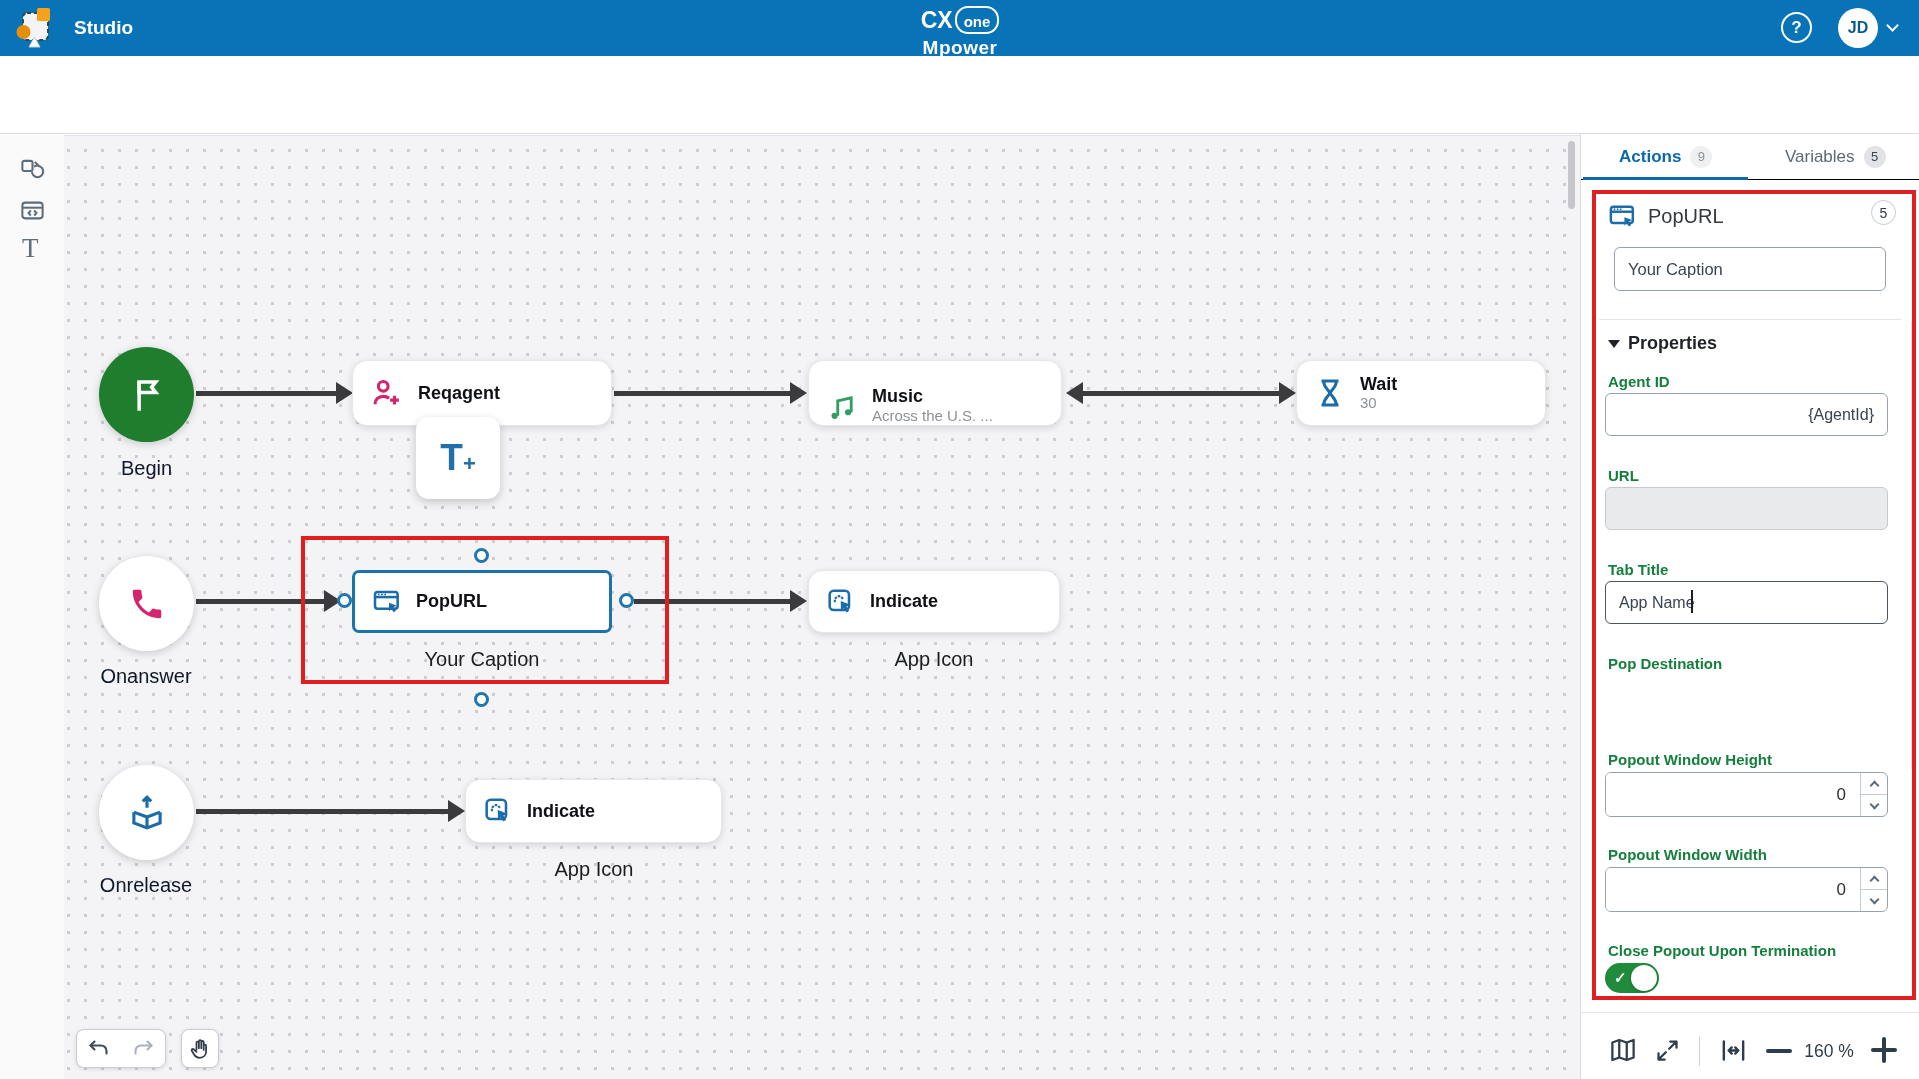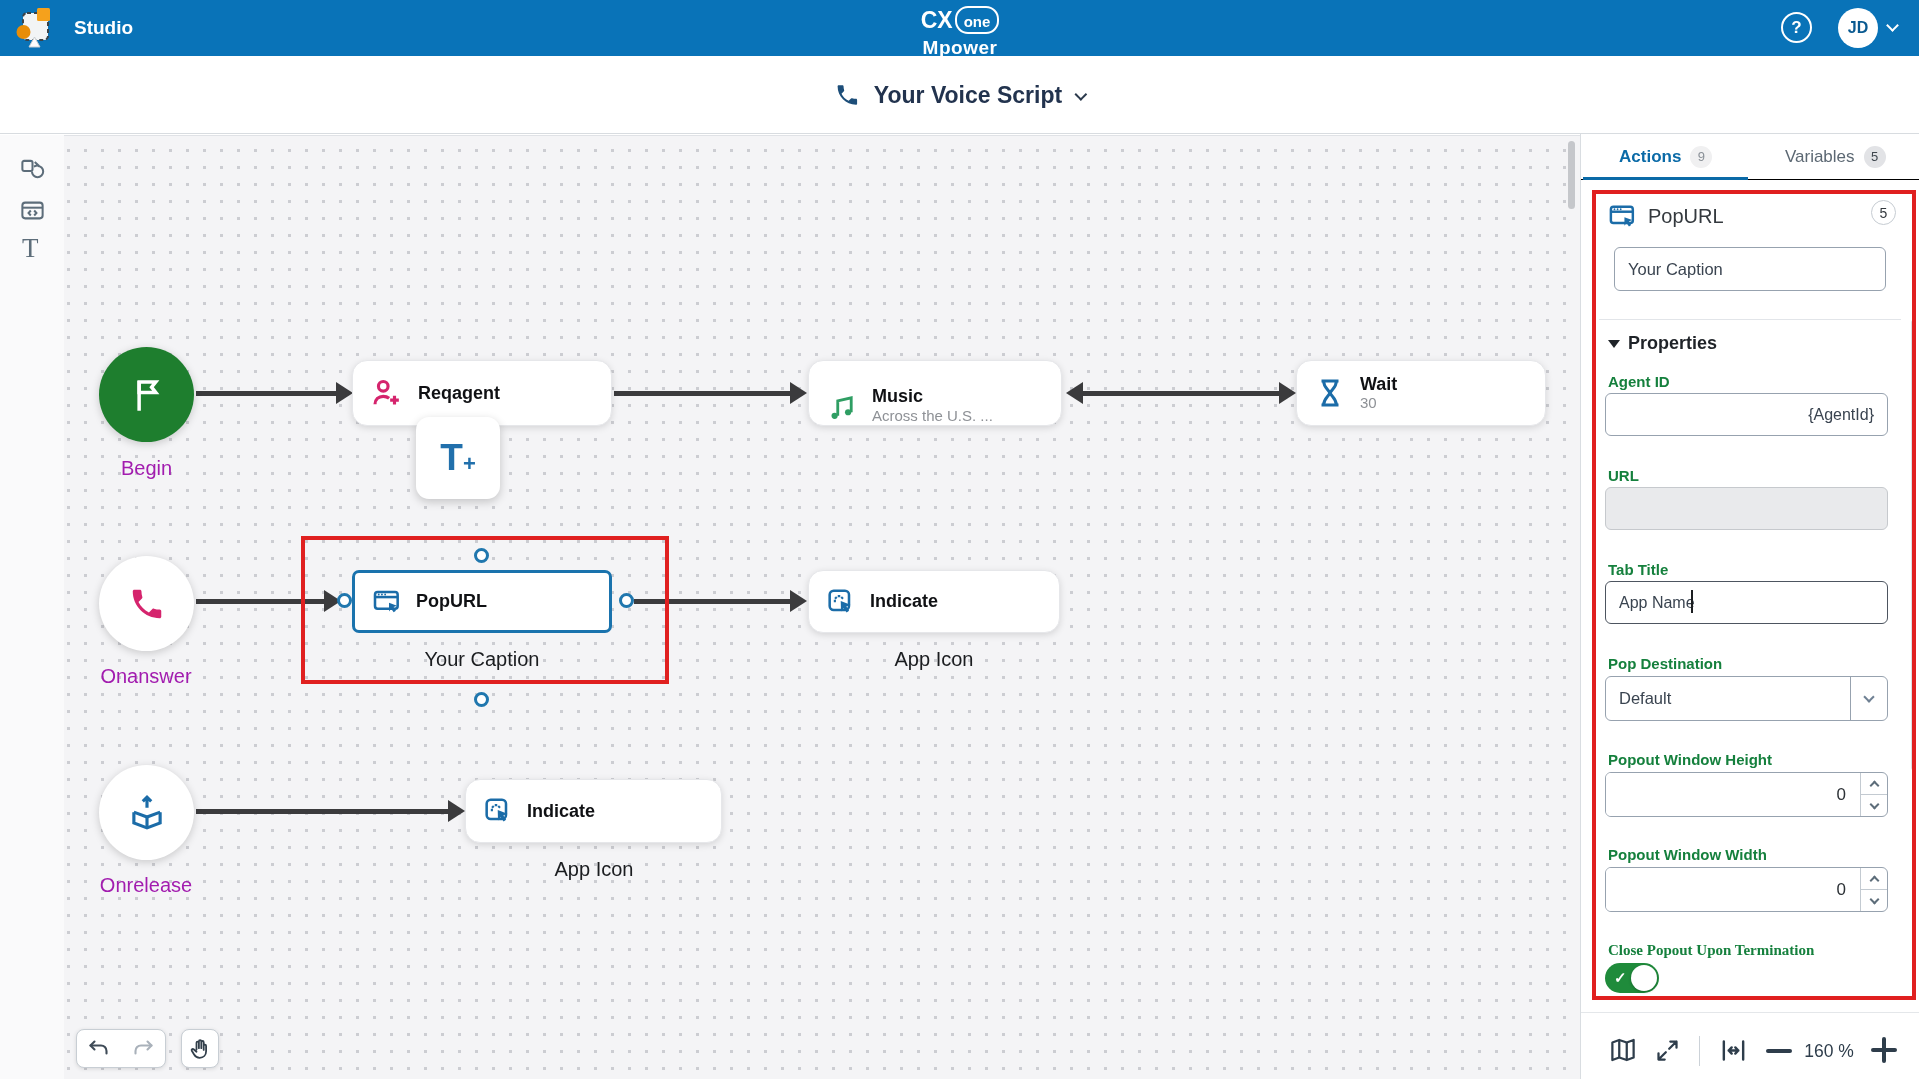--- a/index.html
+++ b/index.html
@@ -40,21 +40,21 @@
             border-top:1px solid #e0e2e6; }
   .left-rail { position:absolute; left:0; top:135px; width:64px; height:944px; background:#fafafb; }
   .rail-ic { position:absolute; left:19px; width:27px; height:27px; color:#5d6d7a; }
   .rail-t { position:absolute; left:22px; font-family:"Liberation Serif", serif; font-size:27px; color:#5d6d7a; }
   .vscroll { position:absolute; left:1568px; top:141px; width:7px; height:68px; background:#c5c7cb; border-radius:4px; }
 
   
   .circle-node { position:absolute; width:95px; height:95px; border-radius:50%; background:#fff; box-shadow:0 2px 8px rgba(0,0,0,.18);
                  display:flex; align-items:center; justify-content:center; }
   .circle-node.begin { background:#1e7e2e; }
-  .node-label { position:absolute; font-size:20px; color:#a21caf; text-align:center; }
+  .node-label { position:absolute; font-size:20px; color:#0f172a; text-align:center; }
   .card { position:absolute; background:#fff; border:1px solid #e6e7ea; border-radius:15px; box-shadow:0 2px 7px rgba(0,0,0,.13);
           display:flex; align-items:center; padding:0 16px; gap:13px; }
   .card .ic { flex:0 0 auto; }
   .card-title { font-size:18px; font-weight:700; color:#101114; line-height:1.15; }
   .card-sub { font-size:15px; color:#8e9196; line-height:1.2; }
   .caption { position:absolute; font-size:20px; color:#1b1d20; text-align:center; }
 
   .arrow-line { position:absolute; height:5px; background:#3b3b3d; }
   .ah-r { position:absolute; width:0; height:0; border-top:11px solid transparent; border-bottom:11px solid transparent; border-left:17px solid #3b3b3d; }
   .ah-l { position:absolute; width:0; height:0; border-top:11px solid transparent; border-bottom:11px solid transparent; border-right:17px solid #3b3b3d; }
@@ -148,27 +148,20 @@
           <span class="brand-one">one</span>
       </div>
       <div class="brand-l2">Mpower</div>
     </div>
     <div class="help-btn">?</div>
     <div class="avatar">JD</div>
     <span class="chev user-chev"></span>
   </div>
 
   <div class="toolbar">
-    <div class="script-title">
-      <svg width="26" height="26" viewBox="0 0 24 24" fill="#1d4e79">
-        <path d="M6.62 10.79c1.44 2.83 3.76 5.14 6.59 6.59l2.2-2.2c.27-.27.67-.36 1.02-.24 1.12.37 2.33.57 3.57.57.55 0 1 .45 1 1V20c0 .55-.45 1-1 1-9.39 0-17-7.61-17-17 0-.55.45-1 1-1h3.5c.55 0 1 .45 1 1 0 1.25.2 2.45.57 3.57.11.35.03.74-.25 1.02l-2.2 2.2z"></path>
-      </svg>
-      <span class="t">Your Voice Script</span>
-      <span class="chev title-chev" style="margin-top:-2px;"></span>
-    </div>
     <div class="btn-trace">
       <span>Trace</span>
         <span class="chev"></span>
     </div>
     <div class="btn-save">
       <span>Save</span>
     </div>
     <div class="cloud">
       <svg viewBox="0 0 24 20" width="34" height="28" fill="none" stroke="currentColor" stroke-width="1.7">
         <path d="M6.5 17h10.8a3.6 3.6 0 10-.7-7.1A5.1 5.1 0 006.7 8.6 3.6 3.6 0 006.5 17z"></path>
@@ -384,26 +377,20 @@
     <input class="fld-input" style="top: 259px; text-align: right;" readonly="" value="{AgentId}">
 
     <div class="fld-label" style="top:333px;">URL</div>
     <input class="fld-input disabled" style="top: 353px;" readonly="" value="">
 
     <div class="fld-label" style="top:427px;">Tab Title</div>
     <input class="fld-input focused" style="top: 447px;" readonly="" value="App Name">
     <div class="tab-caret"></div>
 
     <div class="fld-label" style="top:521px;">Pop Destination</div>
-    <div class="selectbox" style="top:542px;">
-      <div class="val">Default</div>
-      <div class="dd">
-          <span class="chev" style="width:8px;height:8px;border-width:0 2px 2px 0;margin-top:-4px;"></span>
-        </div>
-    </div>
 
     <div class="fld-label" style="top:617px;">Popout Window Height</div>
     <div class="numwrap" style="top:638px;">
       <input readonly="" value="0" style="">
       <div class="stepper">
         <div class="up">
             <span class="chev"></span>
           </div>
         <div class="dn">
             <span class="chev"></span>
@@ -417,21 +404,21 @@
       <div class="stepper">
         <div class="up">
             <span class="chev"></span>
           </div>
         <div class="dn">
             <span class="chev"></span>
           </div>
       </div>
     </div>
 
-    <div class="fld-label" style="top:808px;font-family:Liberation Serif, serif;">Close Popout Upon Termination</div>
+    <div class="fld-label" style="top:808px;">Close Popout Upon Termination</div>
     <div class="toggle" style="top:829px;">
       <span class="check">✓</span>
       <span class="knob"></span>
     </div>
 
     <div class="p-foot-div"></div>
     <div class="pf-ic" style="left:27px; top:901px;">
       <svg viewBox="0 0 24 24" width="30" height="30" fill="none" stroke="currentColor" stroke-width="1.8" stroke-linejoin="round">
         <path d="M3.5 6l5.5-2 6 2 5.5-2v14l-5.5 2-6-2-5.5 2z"></path>
           <path d="M9 4v14M15 6v14"></path>

